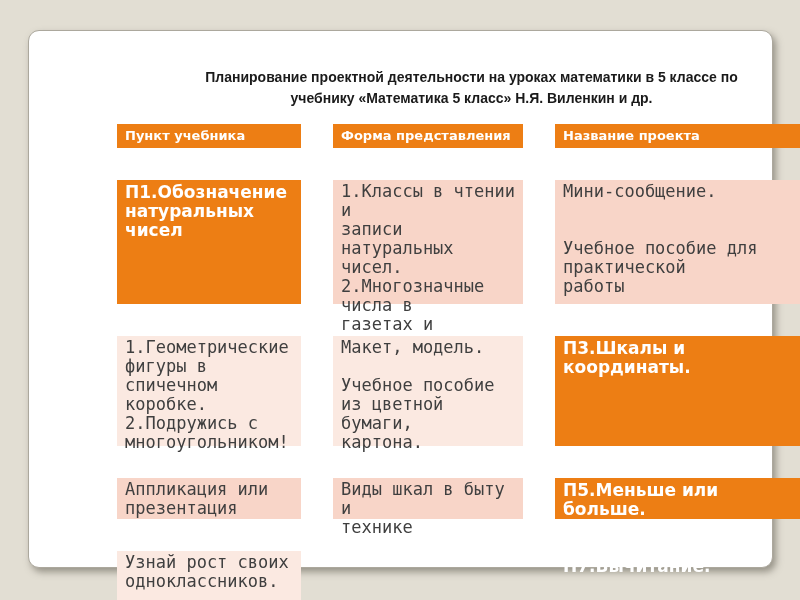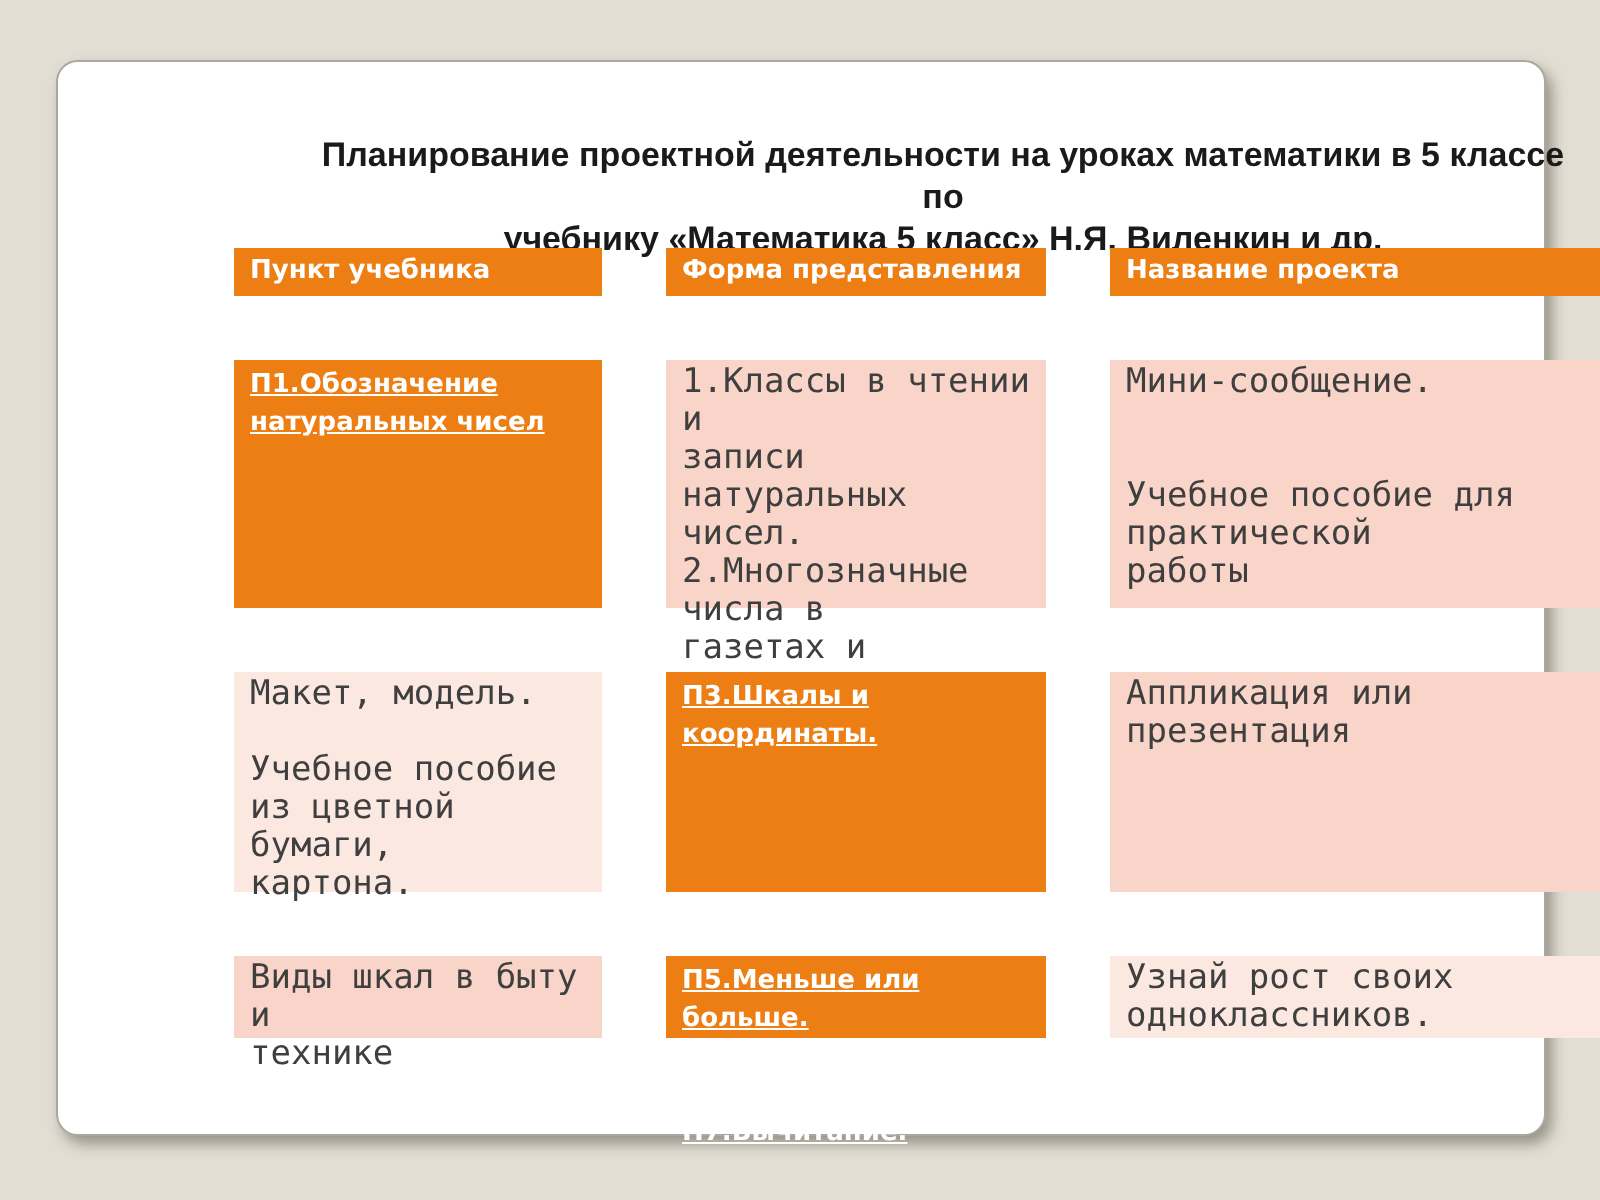--- a/index.html
+++ b/index.html
@@ -21,21 +21,21 @@
     border: 1px solid #ACA89D;
     border-radius: 11px;
     box-shadow: 3px 4px 7px rgba(90, 85, 75, 0.55);
     box-sizing: border-box;
   }
   .slide-title {
     position: absolute;
     left: 120px; top: 36px;
     width: 645px;
     font-family: "Liberation Sans", sans-serif;
-    font-size: 17px;
+    font-size: 14px;
     font-weight: bold;
     line-height: 21px;
     color: var(--title-text, #1A1A1A);
     text-align: center;
     white-space: pre-wrap;
   }
   .projects-table {
     position: absolute;
     left: 88px; top: 93px;
     display: grid;
@@ -56,24 +56,23 @@
     font-weight: bold;
     font-size: 13px;
     line-height: 19px;
     padding: 2px 6px 0 8px;
   }
   .td-section {
     background: var(--accent-orange, #ED7E14);
     color: #FFFFFF;
     font-family: "DejaVu Sans", sans-serif;
     font-weight: bold;
-    font-size: 13px;
+    font-size: 17px;
     line-height: 19px;
     padding: 3px 6px 0 8px;
-    text-decoration: underline;
   }
   .td-plain {
     font-family: "DejaVu Sans Mono", monospace;
     color: var(--cell-text, #3F3F3F);
     font-size: 17px;
     line-height: 19px;
     padding: 2px 5px 0 8px;
   }
   .row-odd  { background: var(--row-pink-dark, #F8D5C8); }
   .row-even { background: var(--row-pink-light, #FBE9E1); }
@@ -99,20 +98,25 @@
 записи натуральных
 чисел.
 2.Многозначные числа в
 газетах и журналах.</div>
       <div class="cell td-plain row-odd">Мини-сообщение.
 
 
 Учебное пособие для практической
 работы</div>
 
+      <div class="cell td-plain row-even">1.Геометрические
+фигуры в спичечном
+коробке.
+2.Подружись с
+многоугольником!</div>
       <div class="cell td-plain row-even">Макет, модель.
 
 Учебное пособие из цветной бумаги,
 картона.</div>
 
       <div class="cell td-section">П3.Шкалы и
 координаты.</div>
       <div class="cell td-plain row-odd">Аппликация или презентация</div>
       <div class="cell td-plain row-odd">Виды шкал в быту и
 технике</div>

